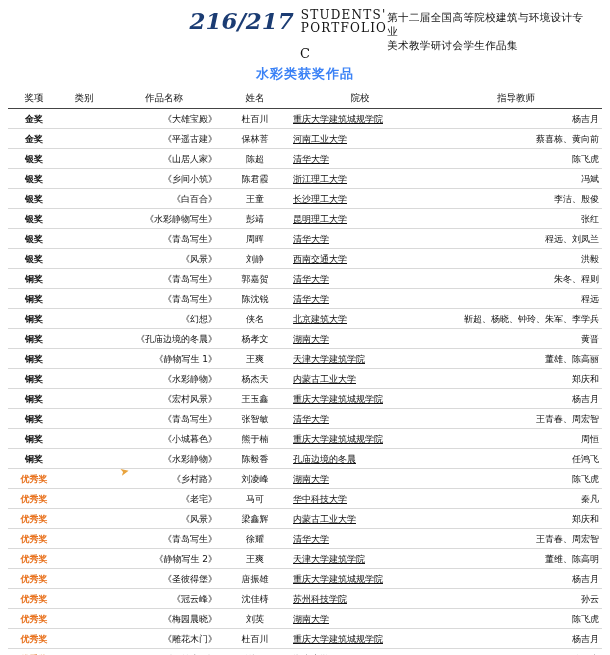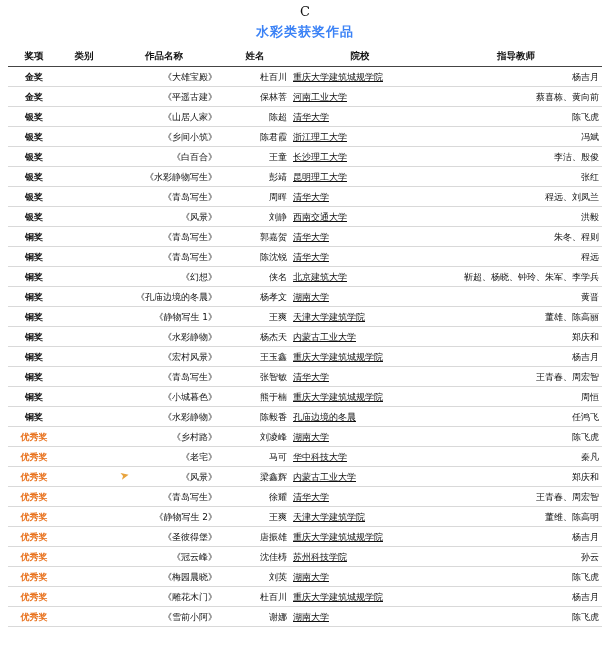--- a/index.html
+++ b/index.html
@@ -100,21 +100,21 @@
   }
   table.awards col.c-award { width: 52px; }
   table.awards col.c-cat   { width: 48px; }
   table.awards col.c-work  { width: 112px; }
   table.awards col.c-name  { width: 70px; }
   table.awards col.c-school{ width: 140px; }
   table.awards col.c-teach { width: 172px; }
 
   table.awards thead th {
     font-size: 9.5px;
-    font-weight: bold;
+    font-weight: normal;
     text-align: center;
     padding: 3px 2px 3px 2px;
     border-bottom: 1px solid #444;
     color: #111;
   }
   table.awards tbody td {
     padding: 2px 3px;
     border-bottom: 1px solid #d9d9d9;
     white-space: nowrap;
     overflow: hidden;
@@ -123,41 +123,55 @@
     height: 15px;
     color: #111;
   }
   td.award-cell {
     text-align: center;
     font-weight: bold;
     font-size: 9px;
   }
   td.cat-cell { text-align: center; }
   td.work-cell { text-align: right; padding-left: 8px; font-size: 9px; }
-  td.name-cell { text-align: right; padding-left: 4px; }
+  td.name-cell { text-align: center; padding-left: 4px; }
   td.school-cell { text-align: left; padding-left: 2px; text-decoration: underline; }
   td.teacher-cell { text-align: right; padding-left: 6px; }
 
   tr.row-excellent td.award-cell { color: #e8721e; }
 
   .arrow-marker {
     position: absolute;
     left: 120px;
     top: 466px;
     color: #e8a33d;
     font-size: 11px;
     line-height: 1;
     transform: rotate(-12deg);
   }
 </style>
 </head>
 <body>
 
 <div class="page">
 
+  <div class="header">
+    <div class="header-left"></div>
+    <div class="header-center">
+      <div class="page-num">216/217</div>
+      <div class="portfolio-words">
+        <div>STUDENTS'</div>
+        <div>PORTFOLIO</div>
+      </div>
+    </div>
+    <div class="header-right">
+      <div>第十二届全国高等院校建筑与环境设计专业</div>
+      <div>美术教学研讨会学生作品集</div>
+    </div>
+  </div>
 
   <div class="section-letter">C</div>
   <div class="section-title">水彩类获奖作品</div>
 
   <div class="table-wrap">
     <table class="awards">
       <colgroup>
         <col class="c-award">
           <col class="c-cat">
           <col class="c-work">

